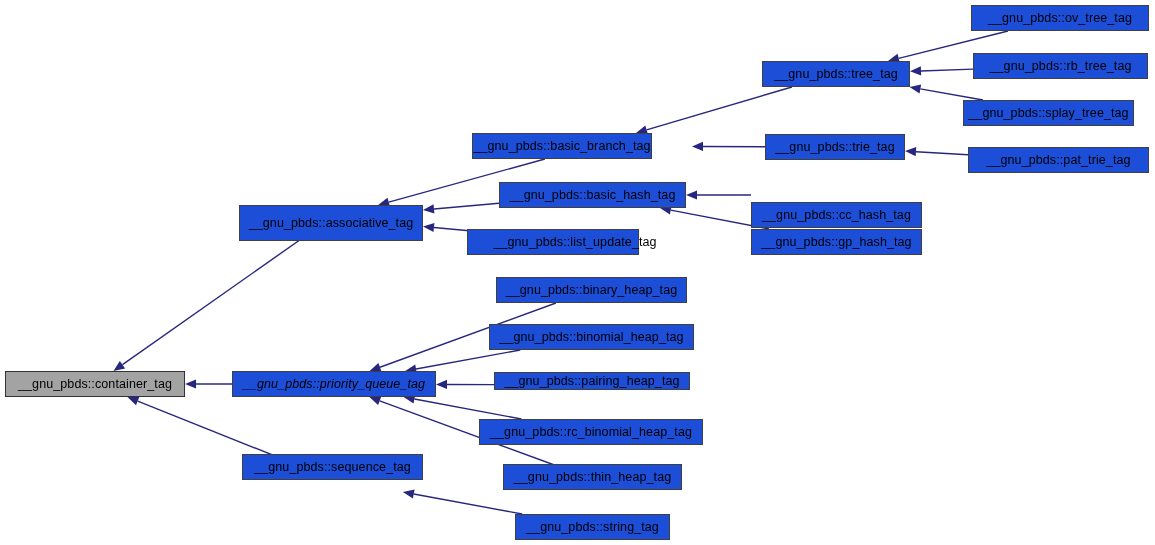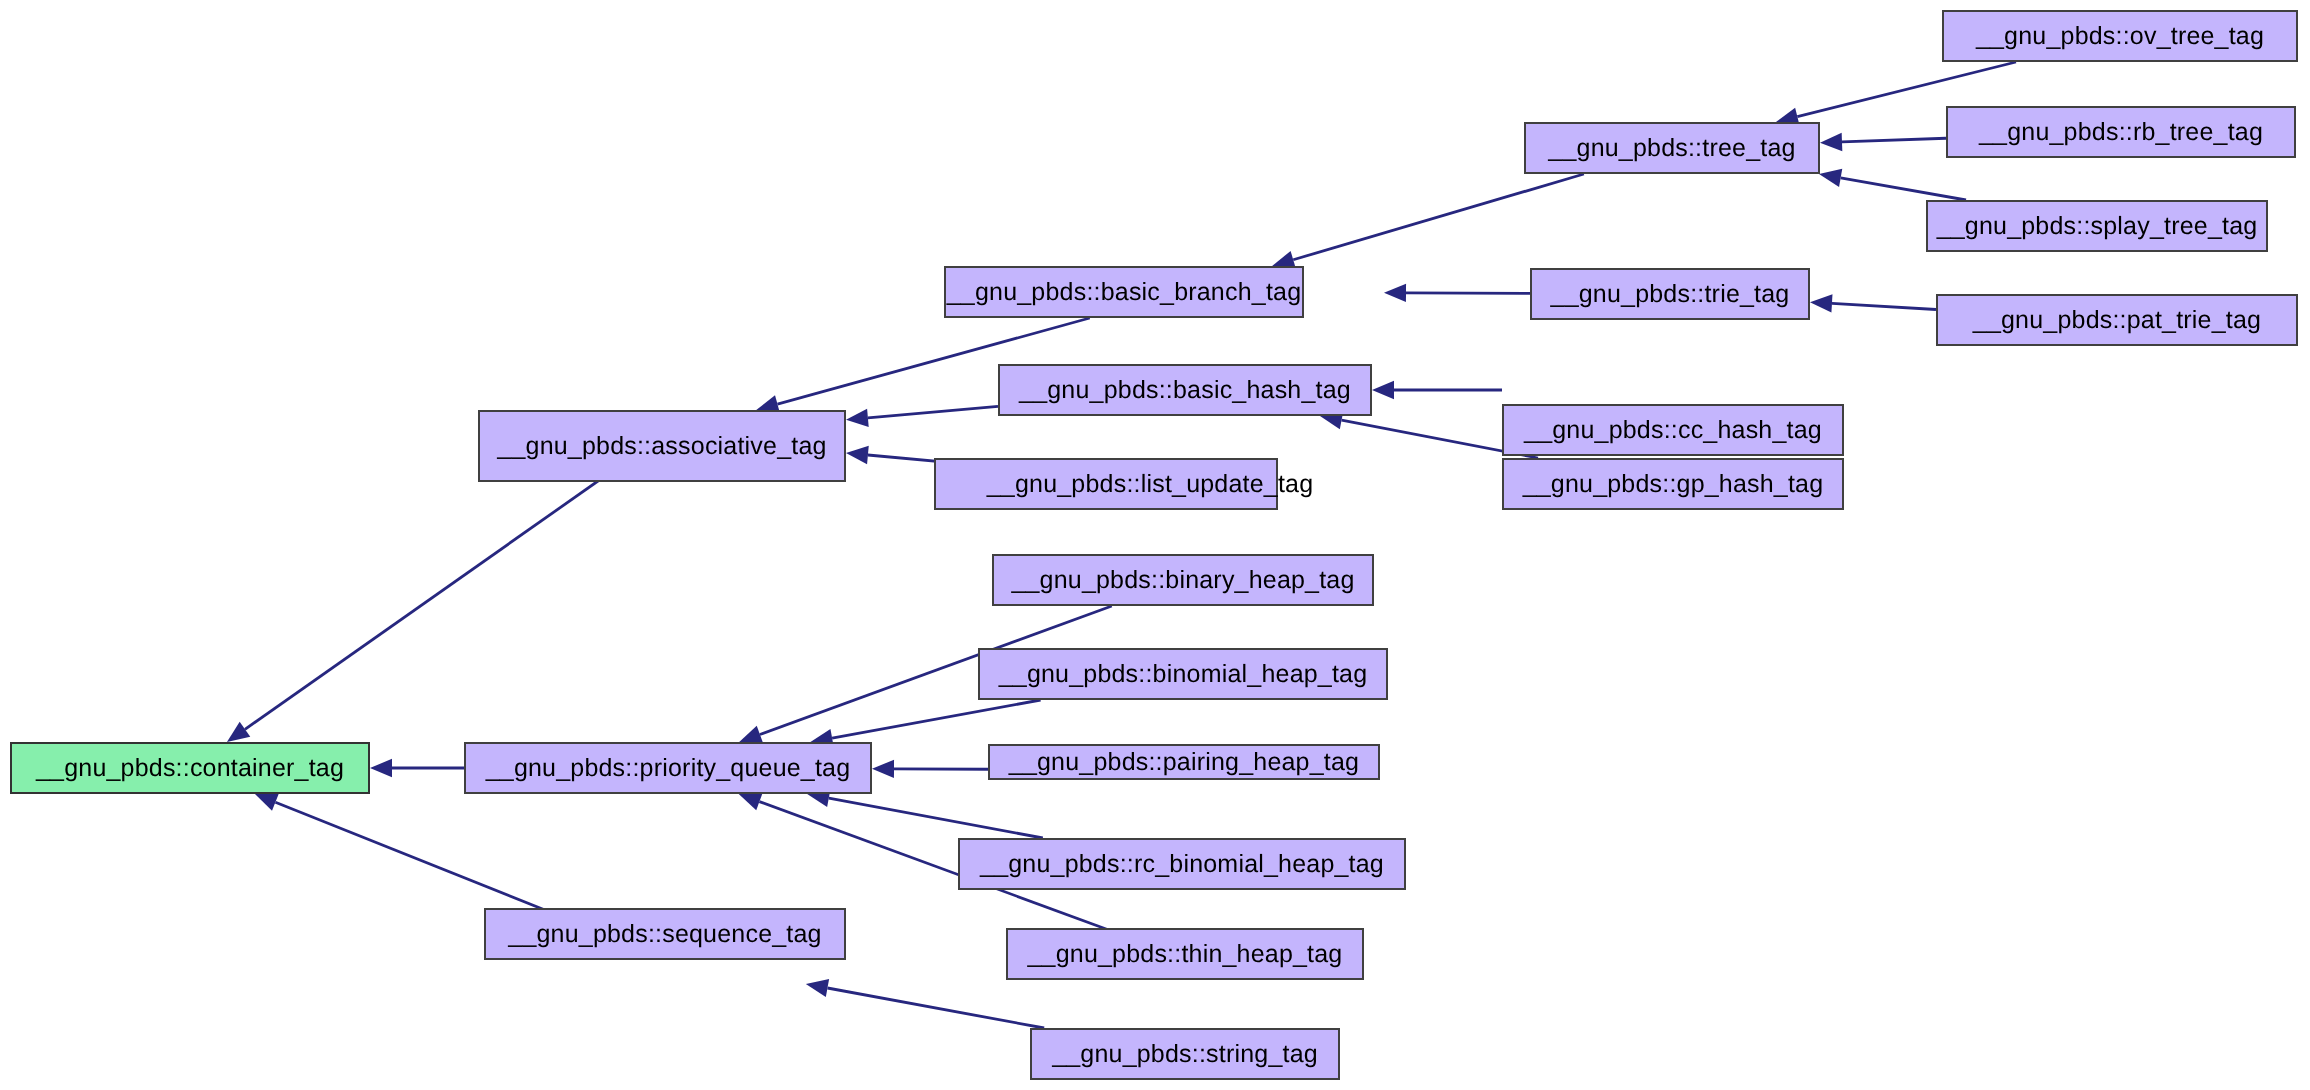--- a/index.html
+++ b/index.html
@@ -22,31 +22,31 @@
     width: 1155px;
     height: 545px;
     pointer-events: none;
   }
   .node {
     position: absolute;
     box-sizing: border-box;
     display: flex;
     align-items: center;
     justify-content: center;
-    background: #c4b5fd;
+    background: #1d4ed8;
     border: 1px solid #404040;
     color: #000000;
     font-size: 12.5px;
     line-height: 1;
     white-space: nowrap;
     letter-spacing: 0.1px;
     z-index: 2;
   }
   .node.current {
-    background: #86efac;
+    background: #a3a3a3;
     border-color: #333333;
   }
   .node-label {
     pointer-events: none;
   }
 </style>
 </head>
 <body>
 
 <div id="diagram">
@@ -132,21 +132,21 @@
         <polygon points="402.92,492.00 414.57,489.47 412.90,498.52" fill="#27277f"></polygon>
       </g>
     </svg>
   <div id="node-layer">
       <div class="node current" style="left: 5px; top: 371px; width: 180px; height: 26px;">
         <span class="node-label">__gnu_pbds::container_tag</span>
       </div>
       <div class="node" style="left: 239px; top: 205px; width: 184px; height: 36px;">
         <span class="node-label">__gnu_pbds::associative_tag</span>
       </div>
-      <div class="node" style="left: 232px; top: 371px; width: 204px; height: 26px;">
+      <div class="node" style="left: 232px; top: 371px; width: 204px; height: 26px; font-style: italic;">
         <span class="node-label">__gnu_pbds::priority_queue_tag</span>
       </div>
       <div class="node" style="left: 242px; top: 454px; width: 181px; height: 26px;">
         <span class="node-label">__gnu_pbds::sequence_tag</span>
       </div>
       <div class="node" style="left: 472px; top: 133px; width: 180px; height: 26px;">
         <span class="node-label">__gnu_pbds::basic_branch_tag</span>
       </div>
       <div class="node" style="left: 499px; top: 182px; width: 187px; height: 26px;">
         <span class="node-label">__gnu_pbds::basic_hash_tag</span>

